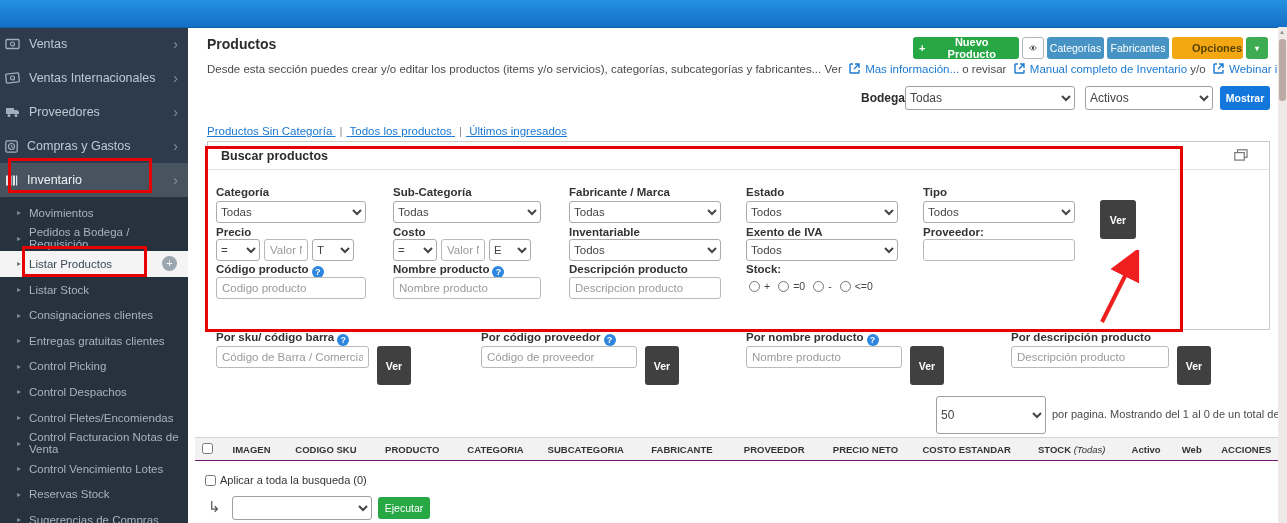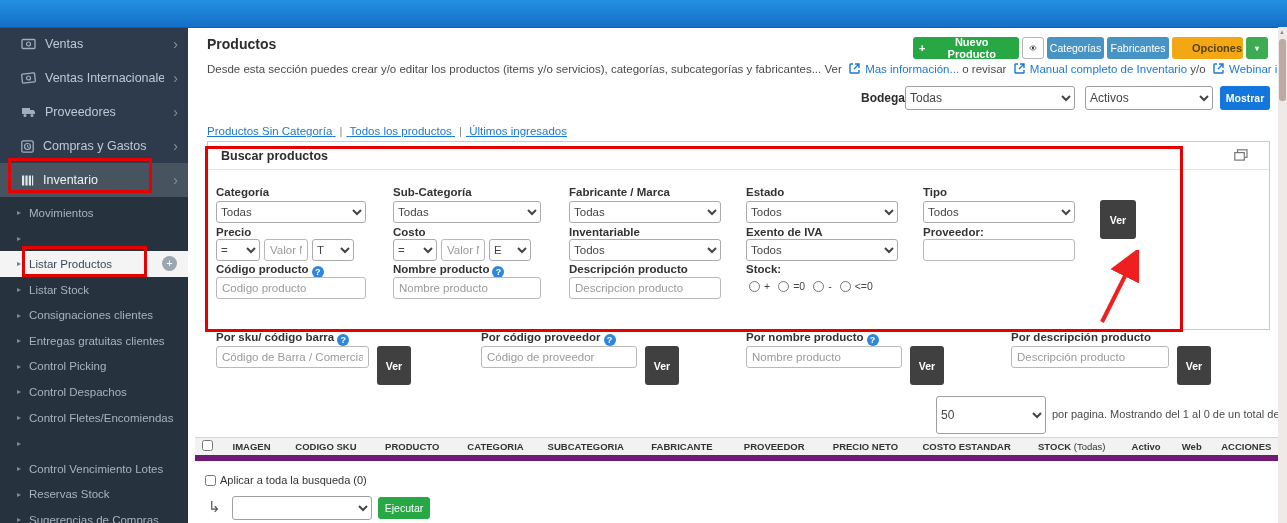--- a/index.html
+++ b/index.html
@@ -22,21 +22,21 @@
   .tb-item{display:flex;align-items:center;gap:5px;color:#fff;font-size:11px;font-weight:bold;white-space:nowrap;cursor:pointer;}
   .tb-caret{font-size:8px;}
   .help-badge{width:12px;height:12px;border-radius:50%;background:#d63a2f;color:#fff;font-size:9px;font-weight:bold;
               display:inline-flex;align-items:center;justify-content:center;}
   .tb-right{right:80px;top:0;height:27px;display:flex;gap:20px;align-items:center;}
   .tb-icon{display:inline-flex;align-items:center;justify-content:center;cursor:pointer;}
   .tb-user{right:10px;top:0;height:27px;display:flex;gap:5px;align-items:center;color:#fff;font-size:11px;font-weight:bold;cursor:pointer;}
   .avatar{width:15px;height:15px;border-radius:50%;background:#1e8c3a;border:1px solid #a9e0b6;box-sizing:border-box;}
   
   .sidebar{left:0;top:27px;width:188px;height:496px;background:#2d3b4d;z-index:5;}
-  .sb-item{height:34px;display:flex;align-items:center;padding:0 10px 0 21px;gap:9px;color:#becbd5;font-size:12.5px;cursor:pointer;}
+  .sb-item{height:34px;display:flex;align-items:center;padding:0 10px 0 5px;gap:9px;color:#becbd5;font-size:12.5px;cursor:pointer;}
   .sb-item.active{background:#47545f;color:#eef3f6;}
   .sb-grow{flex:1;white-space:nowrap;overflow:hidden;}
   .sb-chevron{color:#8494a1;font-size:14px;line-height:14px;}
   .sb-sub{background:#26323e;padding-top:3px;}
   .sb-subitem{height:25.6px;display:flex;align-items:center;padding-left:17px;gap:8px;color:#a7b4bf;font-size:11.5px;cursor:pointer;}
   .sb-subarrow{font-size:8px;color:#7e8d99;}
   .sb-subitem.active{background:#f4f4f4;color:#3c4a56;}
   .sb-subitem.active .sb-subarrow{color:#6a7a86;}
   .plus-badge{margin-left:auto;margin-right:11px;width:15px;height:15px;border-radius:50%;background:#9aa6b0;color:#fff;
               font-size:11px;line-height:15px;text-align:center;}
@@ -73,24 +73,24 @@
   .btn-ver{width:36px;height:39px;background:#404040;color:#fff;font-size:10.5px;}
   .help-q{display:inline-flex;width:12px;height:12px;border-radius:50%;background:#2e86de;color:#fff;font-size:9px;font-weight:bold;
           align-items:center;justify-content:center;vertical-align:-2px;margin-left:3px;}
   .stock-radios{display:flex;align-items:center;gap:3px;font-size:10.5px;color:#444;}
   .stock-radios input{margin:0 1px 0 5px;width:11px;height:11px;}
   
   .qs-label{font-size:11.5px;font-weight:bold;color:#333;white-space:nowrap;}
   
   .sel-perpage{left:936px;top:396px;width:110px;height:38px;font-size:12px;}
   .pag-text{left:1052px;top:408px;font-size:11px;color:#4a4a4a;white-space:nowrap;}
-  .thead{left:195px;top:437px;width:1085px;height:24px;background:#f2f2f2;border-top:1px solid #d5d5d5;border-bottom:6px solid #701a75;
+  .thead{left:195px;top:437px;width:1085px;height:24px;background:#f2f2f2;border-top:1px solid #d5d5d5;border-bottom:1px solid #701a75;
          display:flex;align-items:center;box-sizing:border-box;}
   .th{font-size:9.5px;font-weight:bold;color:#333;text-align:center;white-space:nowrap;overflow:hidden;}
-  .th-note{font-weight:normal;}
+  .th-note{font-style:italic;font-weight:normal;}
   .apply-row{left:205px;top:474px;display:flex;align-items:center;gap:4px;font-size:11px;color:#333;}
   .return-arrow{left:208px;top:498px;font-size:15px;color:#555;}
   .sel-bulk{left:232px;top:496px;width:140px;height:24px;font-size:12px;}
   .btn-exec{left:378px;top:497px;width:52px;height:22px;background:#28a745;color:#fff;font-size:10.5px;font-weight:normal;}
   
   .ann{border:3px solid #e60000;position:absolute;pointer-events:none;z-index:40;box-sizing:border-box;}
   
   .scrollbar{right:0;top:27px;width:9px;height:496px;background:#efe9e7;z-index:50;}
   .scroll-up{position:absolute;top:2px;left:1px;font-size:6px;color:#8a8a8a;}
   .scroll-thumb{position:absolute;top:12px;left:1px;width:7px;height:62px;background:#bdaaa4;border-radius:3px;}
@@ -259,20 +259,21 @@
     <span class="sb-chevron">›</span>
   </div>
 
   <div class="sb-sub">
     <div class="sb-subitem">
       <span class="sb-subarrow">▸</span>
       <span>Movimientos</span>
     </div>
     <div class="sb-subitem">
       <span class="sb-subarrow">▸</span>
+      <span>Pedidos a Bodega / Requisición</span>
     </div>
     <div class="sb-subitem active">
       <span class="sb-subarrow">▸</span>
       <span>Listar Productos</span>
       <span class="plus-badge">+</span>
     </div>
     <div class="sb-subitem">
       <span class="sb-subarrow">▸</span>
       <span>Listar Stock</span>
     </div>
@@ -291,20 +292,21 @@
     <div class="sb-subitem">
       <span class="sb-subarrow">▸</span>
       <span>Control Despachos</span>
     </div>
     <div class="sb-subitem">
       <span class="sb-subarrow">▸</span>
       <span>Control Fletes/Encomiendas</span>
     </div>
     <div class="sb-subitem">
       <span class="sb-subarrow">▸</span>
+      <span>Control Facturacion Notas de Venta</span>
     </div>
     <div class="sb-subitem">
       <span class="sb-subarrow">▸</span>
       <span>Control Vencimiento Lotes</span>
     </div>
     <div class="sb-subitem">
       <span class="sb-subarrow">▸</span>
       <span>Reservas Stock</span>
     </div>
     <div class="sb-subitem">

